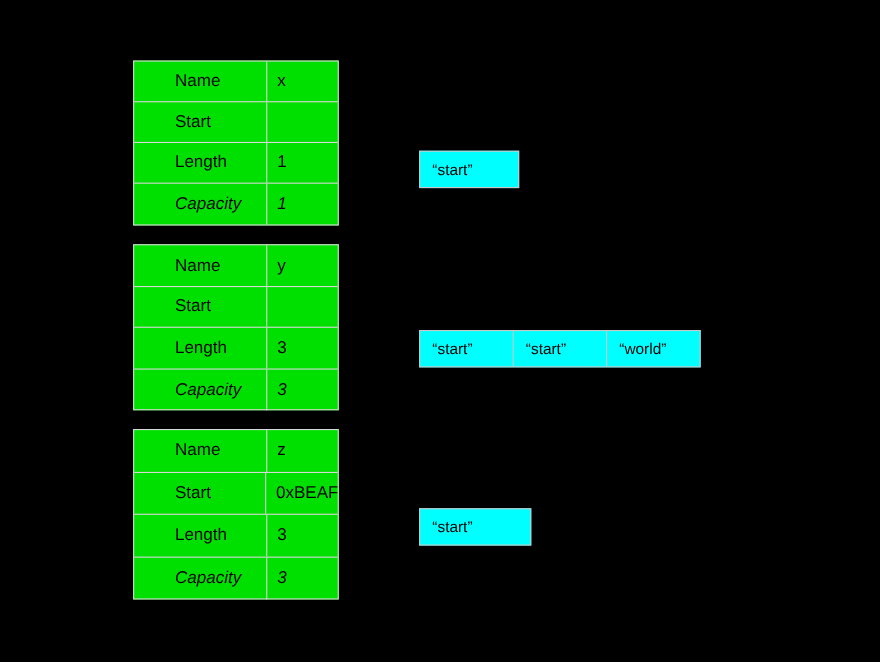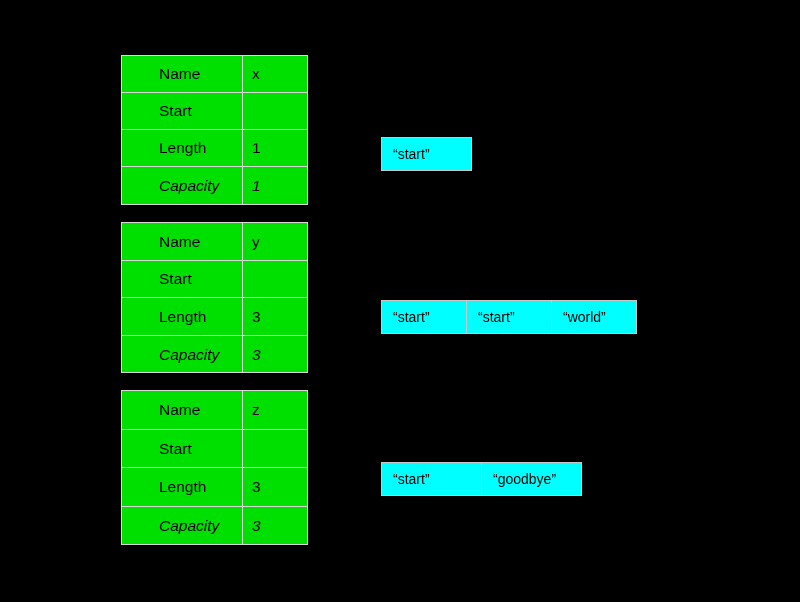--- a/index.html
+++ b/index.html
@@ -117,35 +117,35 @@
         <div class="struct-cell value">3</div>
       </div>
     </div>
     <div class="struct-table" style="left: 121px; top: 390px; width: 187px; height: 155px; background: rgb(0, 224, 0);">
       <div class="struct-row" style="height: 38.5px;">
         <div class="struct-cell field">Name</div>
         <div class="struct-cell value">z</div>
       </div>
       <div class="struct-row" style="height: 38.5px;">
         <div class="struct-cell field">Start</div>
+        <div class="struct-cell value">0xBEAF</div>
       </div>
       <div class="struct-row" style="height: 38.5px;">
         <div class="struct-cell field">Length</div>
         <div class="struct-cell value">3</div>
       </div>
       <div class="struct-row" style="height: 38.5px;">
         <div class="struct-cell field">Capacity</div>
         <div class="struct-cell value">3</div>
       </div>
     </div>
     <div class="buffer" style="left: 381px; top: 137px; height: 34px; background: rgb(0, 255, 255);">
       <div class="buffer-cell" style="width: 89px;">“start”</div>
     </div>
     <div class="buffer" style="left: 381px; top: 300px; height: 34px; background: rgb(0, 255, 255);">
       <div class="buffer-cell" style="width: 85px;">“start”</div>
       <div class="buffer-cell" style="width: 85px;">“start”</div>
       <div class="buffer-cell" style="width: 84px;">“world”</div>
     </div>
     <div class="buffer" style="left: 381px; top: 462px; height: 34px; background: rgb(0, 255, 255);">
       <div class="buffer-cell" style="width: 100px;">“start”</div>
-      <div class="buffer-cell" style="width: 99px;">“goodbye”</div>
     </div>
   </div>
 
 </body></html>

